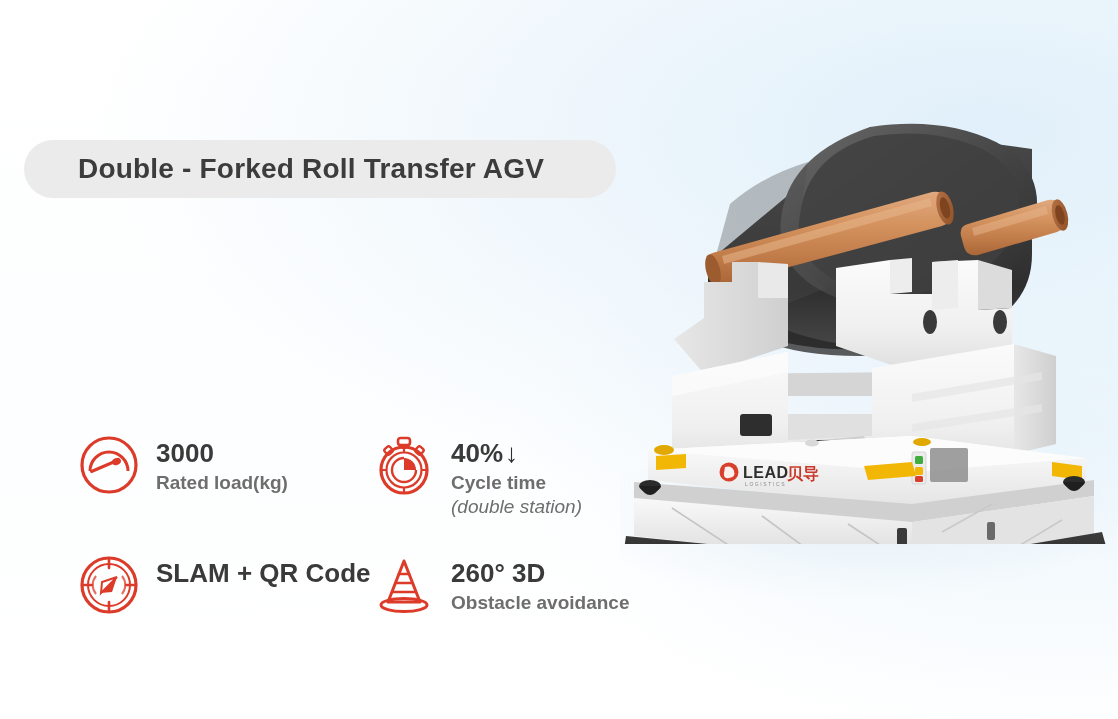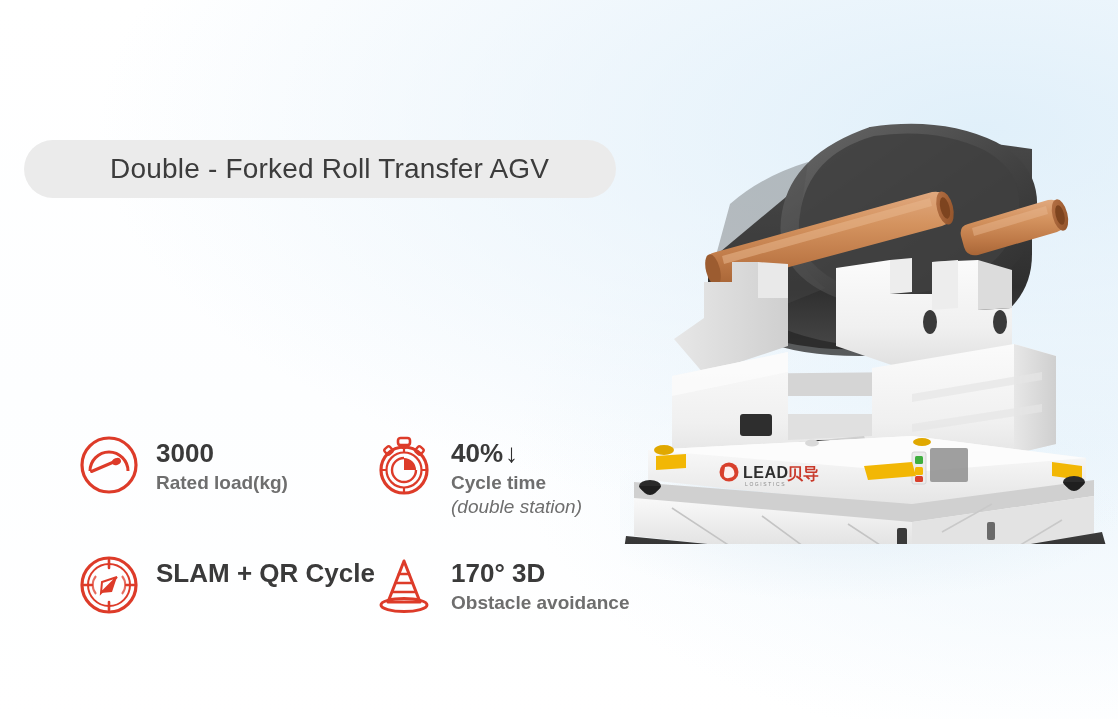--- a/index.html
+++ b/index.html
@@ -27,22 +27,22 @@
 
   
   .title-pill{
     position:absolute;left:24px;top:140px;
     width:592px;height:58px;
     background:#ebebeb;
     border-radius:29px;
     display:flex;align-items:center;
   }
   .title-text{
-    margin-left:86px;
-    font-size:28px;font-weight:normal;
+    margin-left:54px;
+    font-size:28px;font-weight:bold;
     color:#3c3c3c;
     letter-spacing:.2px;
     white-space:nowrap;
   }
 
   
   .lede{
     position:absolute;left:79px;top:250px;
     width:560px;
     font-size:27px;line-height:37px;
@@ -296,35 +296,35 @@
           <circle cx="31" cy="31" r="21" fill="none" stroke="#dd3b29" stroke-width="2"></circle>
           <path d="M31 6 L31 14 M31 48 L31 56 M6 31 L14 31 M48 31 L56 31" stroke="#dd3b29" stroke-width="2.6" stroke-linecap="round"></path>
           <path d="M18 22 A14 14 0 0 0 18 40" fill="none" stroke="#dd3b29" stroke-width="2" opacity=".75"></path>
           <path d="M44 22 A14 14 0 0 1 44 40" fill="none" stroke="#dd3b29" stroke-width="2" opacity=".75"></path>
           <path d="M23 39 L39 23 L34 38 Z" fill="#dd3b29"></path>
           <path d="M23 39 L39 23 L24 28 Z" fill="none" stroke="#dd3b29" stroke-width="2"></path>
         </svg>
       </div>
       <div class="spec-text">
         <div class="spec-value">
-          <span>SLAM + QR Cycle</span>
+          <span>SLAM + QR Code</span>
         </div>
       </div>
     </div>
 
     <div class="spec">
       <div class="spec-icon">
         <svg viewBox="0 0 62 62" width="62" height="62" xmlns="http://www.w3.org/2000/svg">
           <path d="M31 7 L47 48 L15 48 Z" fill="none" stroke="#dd3b29" stroke-width="3" stroke-linejoin="round"></path>
           <path d="M26 20 L36 20 M23 29 L39 29 M20 38 L42 38" stroke="#dd3b29" stroke-width="2.6" stroke-linecap="round"></path>
           <ellipse cx="31" cy="51" rx="23" ry="6.5" fill="none" stroke="#dd3b29" stroke-width="3"></ellipse>
         </svg>
       </div>
       <div class="spec-text">
         <div class="spec-value">
-          <span>170° 3D</span>
+          <span>260° 3D</span>
         </div>
         <div class="spec-label">Obstacle avoidance</div>
       </div>
     </div>
 
   </div>
 </div>
 
 </body></html>

